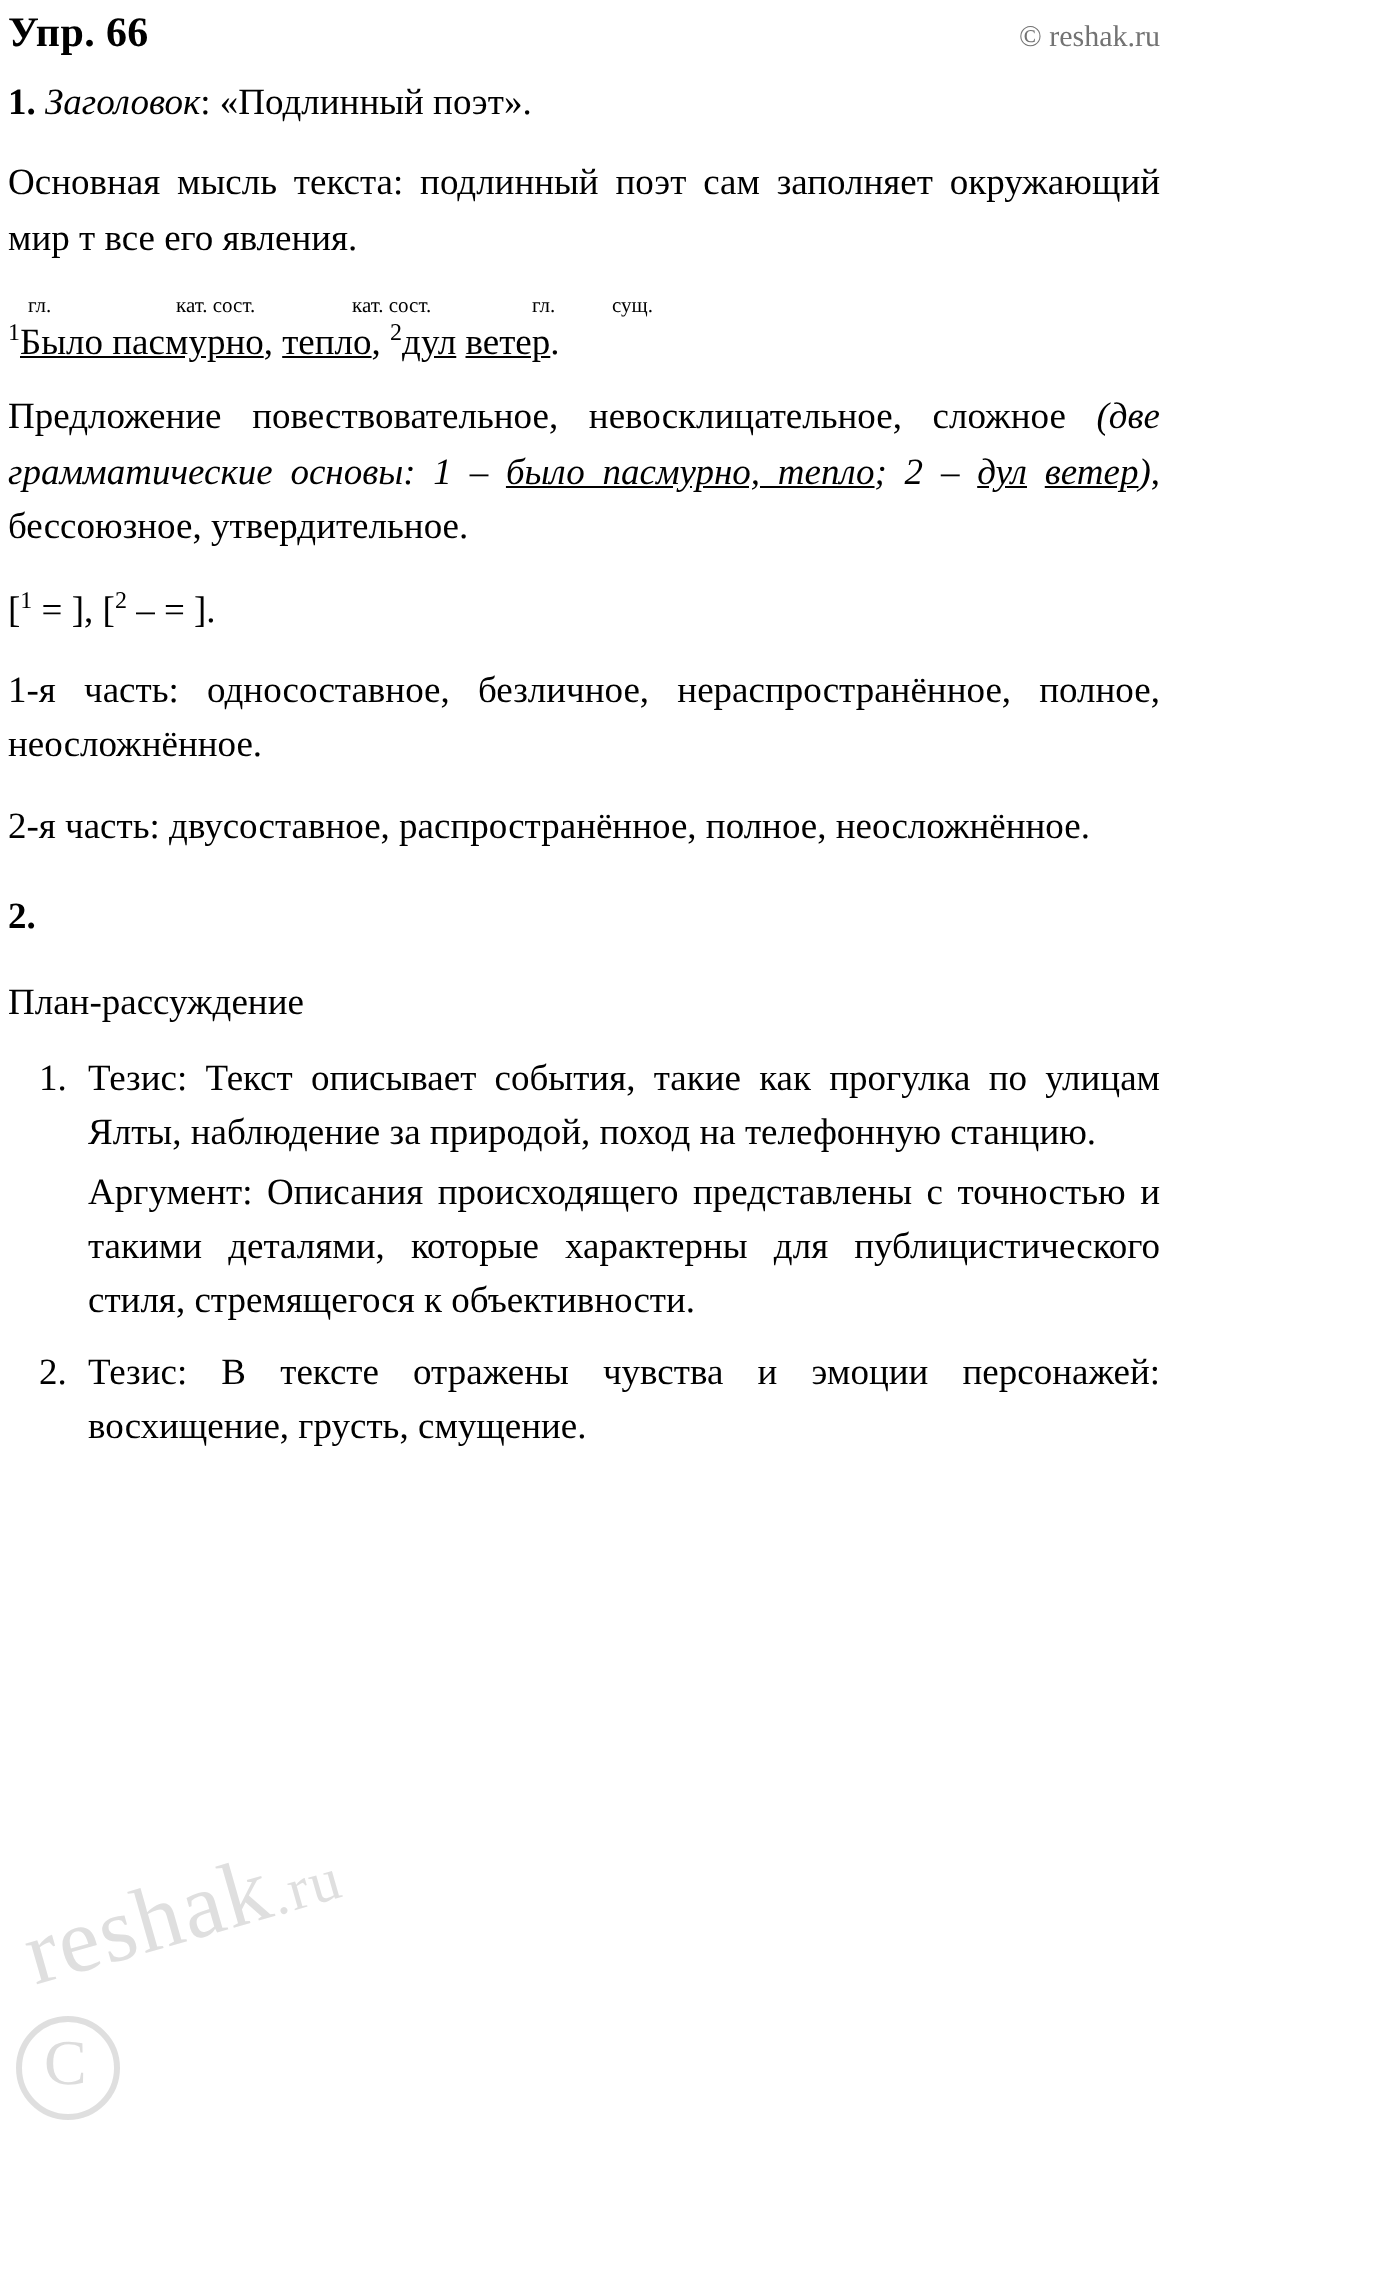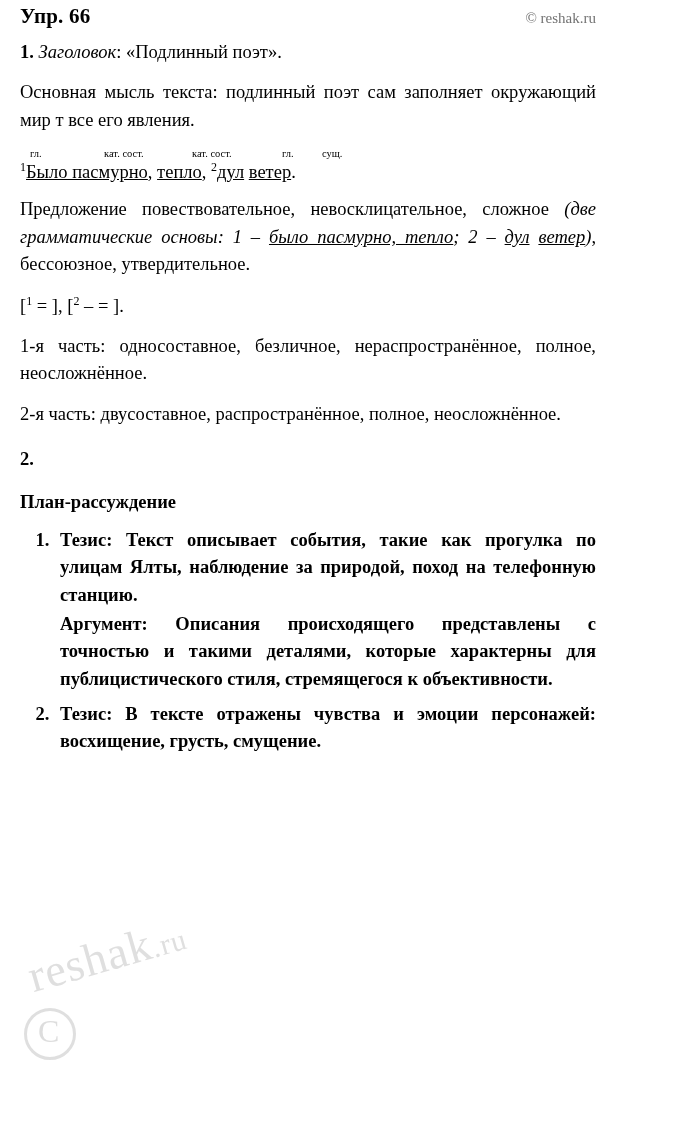--- a/index.html
+++ b/index.html
@@ -14,21 +14,20 @@
     color: #000000;
     position: relative;
     overflow: hidden;
   }
   .page {
     position: relative;
     width: 586px;
     min-height: 1142px;
     padding: 0;
     box-sizing: border-box;
-    margin-left: 16px;
   }
   .header {
     display: flex;
     align-items: baseline;
     justify-content: space-between;
     padding: 4px 6px 0 4px;
   }
   .ex-title {
     font-size: 21px;
     font-weight: bold;
@@ -84,33 +83,32 @@
     vertical-align: super;
     line-height: 0;
   }
   .scheme {
     margin-top: 14px;
     font-size: 18.5px;
   }
   .plan-title {
     margin-top: 16px;
     font-size: 18.5px;
-    font-weight: bold;
+    font-weight: normal;
   }
   .num2 {
     margin-top: 18px;
     font-size: 18.5px;
     font-weight: bold;
   }
   ol.plan {
     margin: 10px 0 0 0;
     padding-left: 34px;
     font-size: 18.5px;
     line-height: 1.48;
-    font-weight: bold;
   }
   ol.plan > li {
     margin-top: 8px;
     padding-left: 6px;
     text-align: justify;
   }
   ol.plan > li::marker {
     font-family: "Liberation Serif", serif;
   }
   .li-sub {

